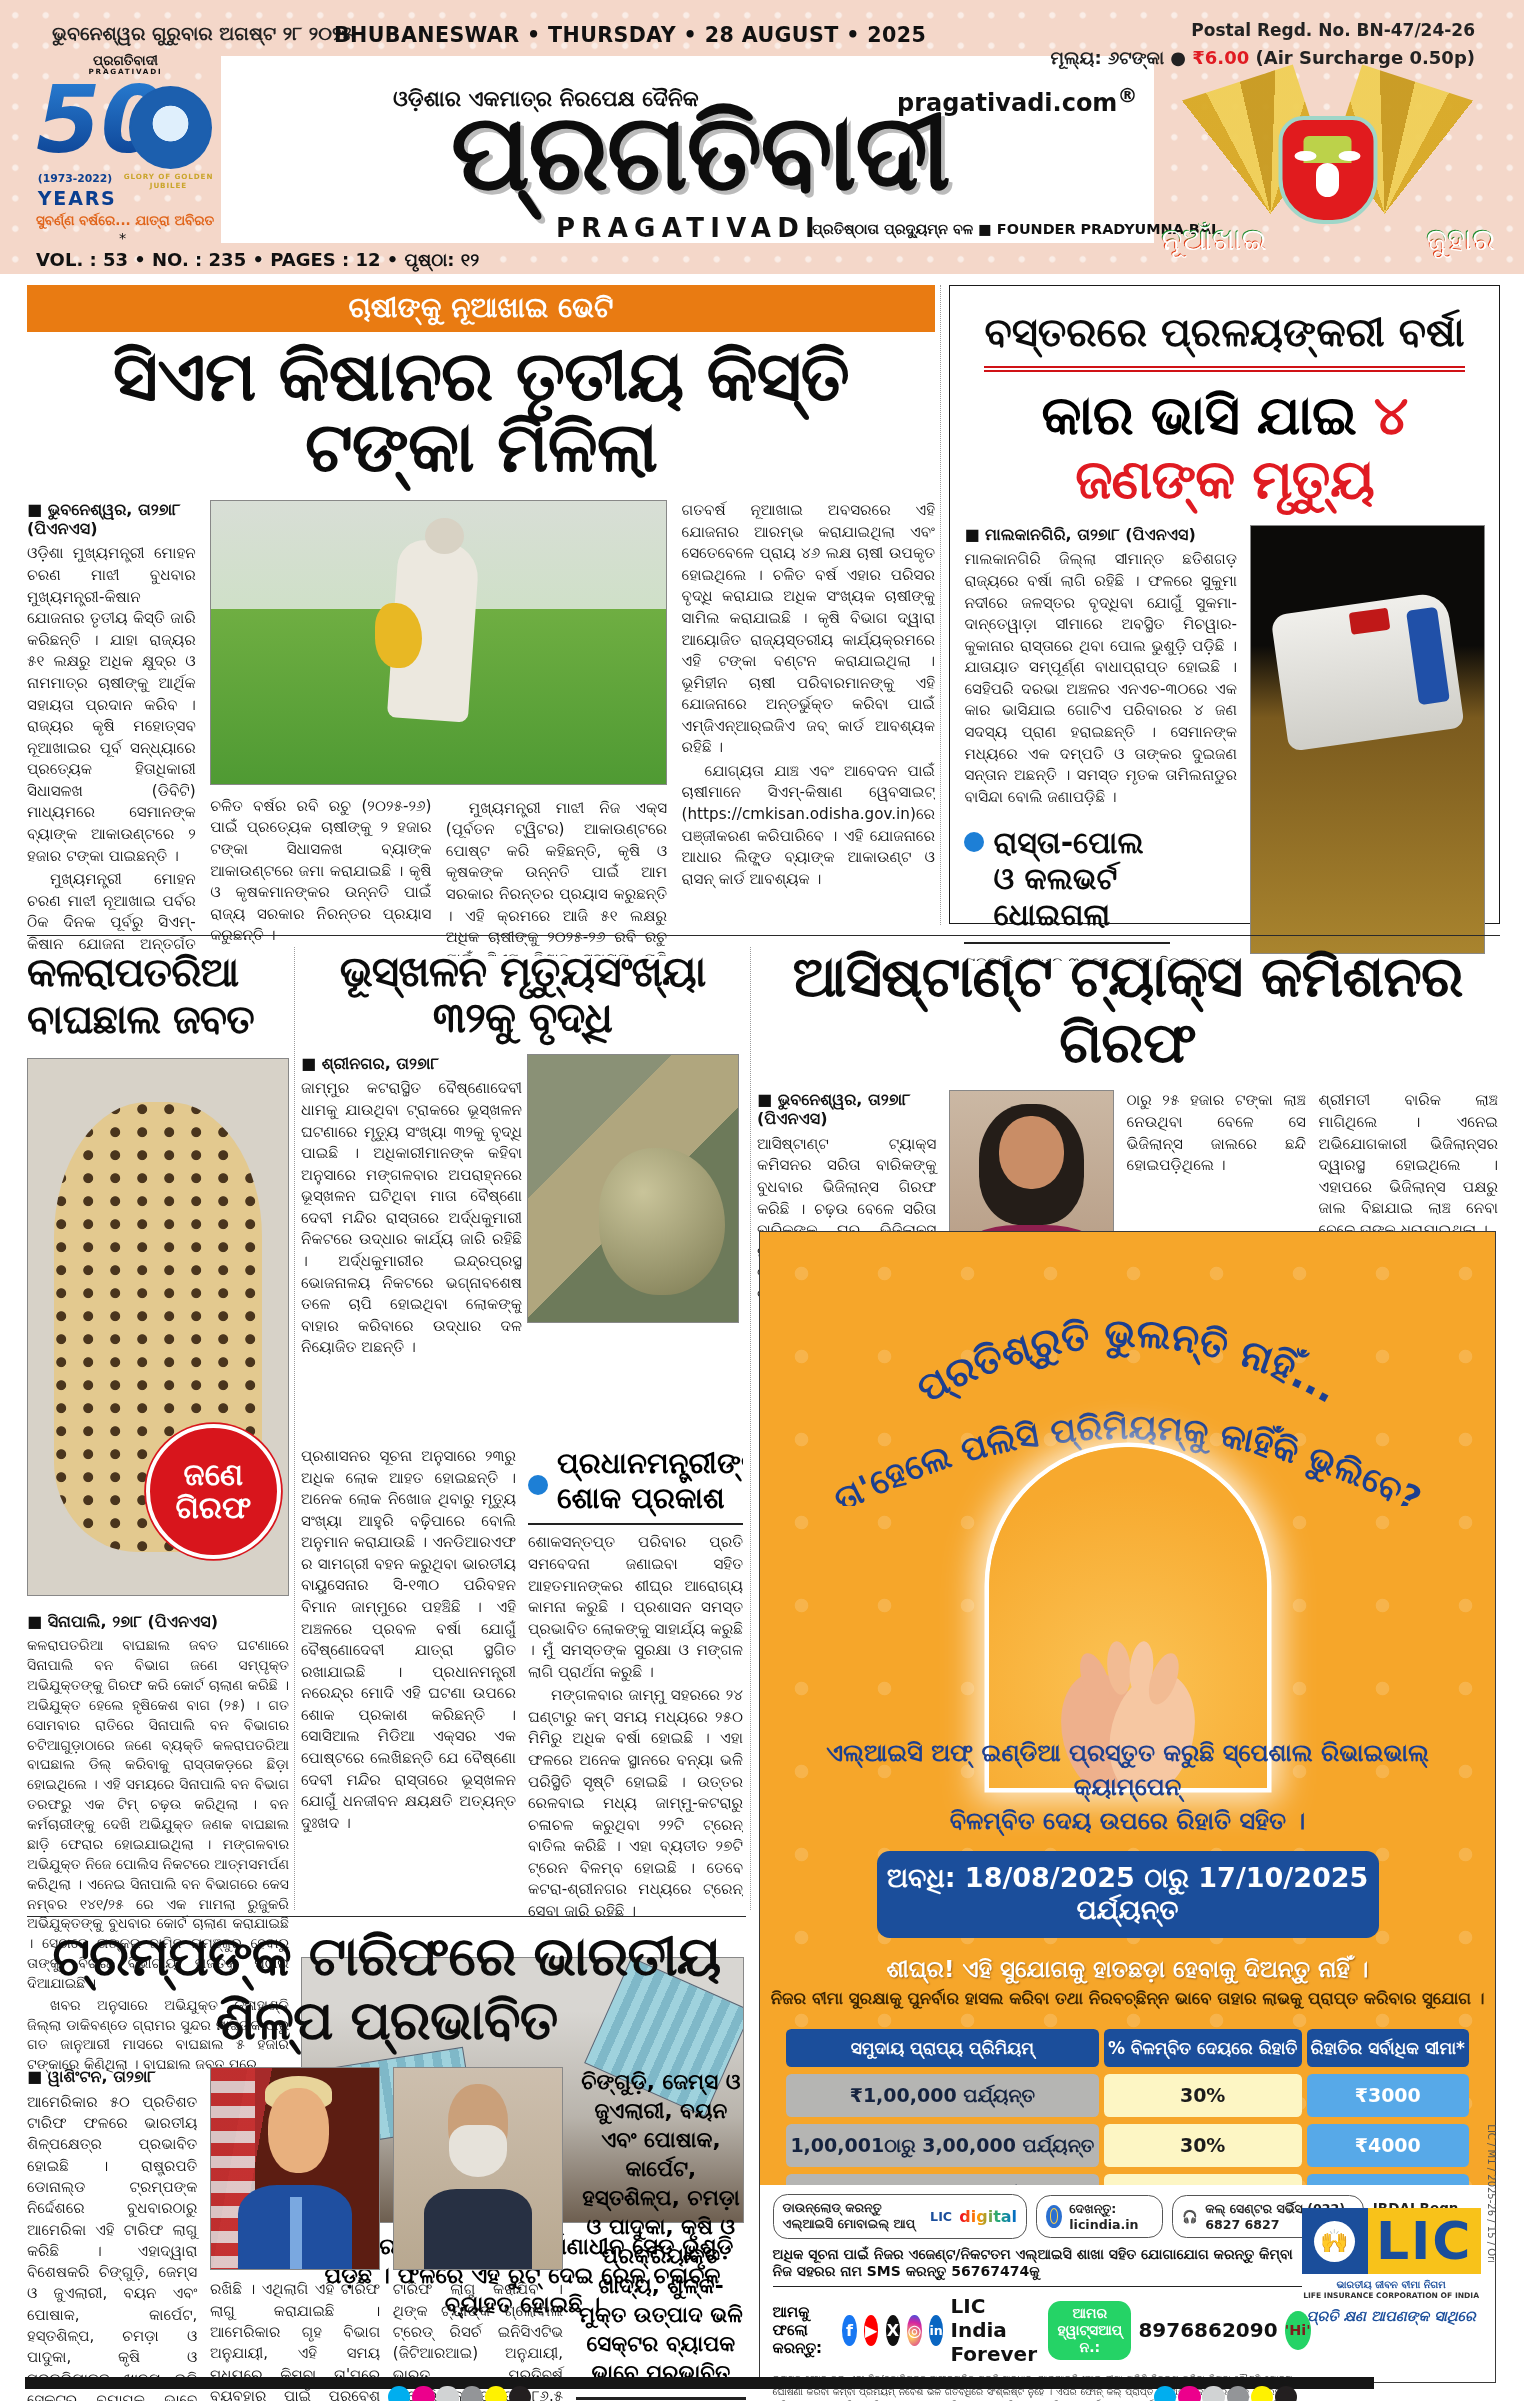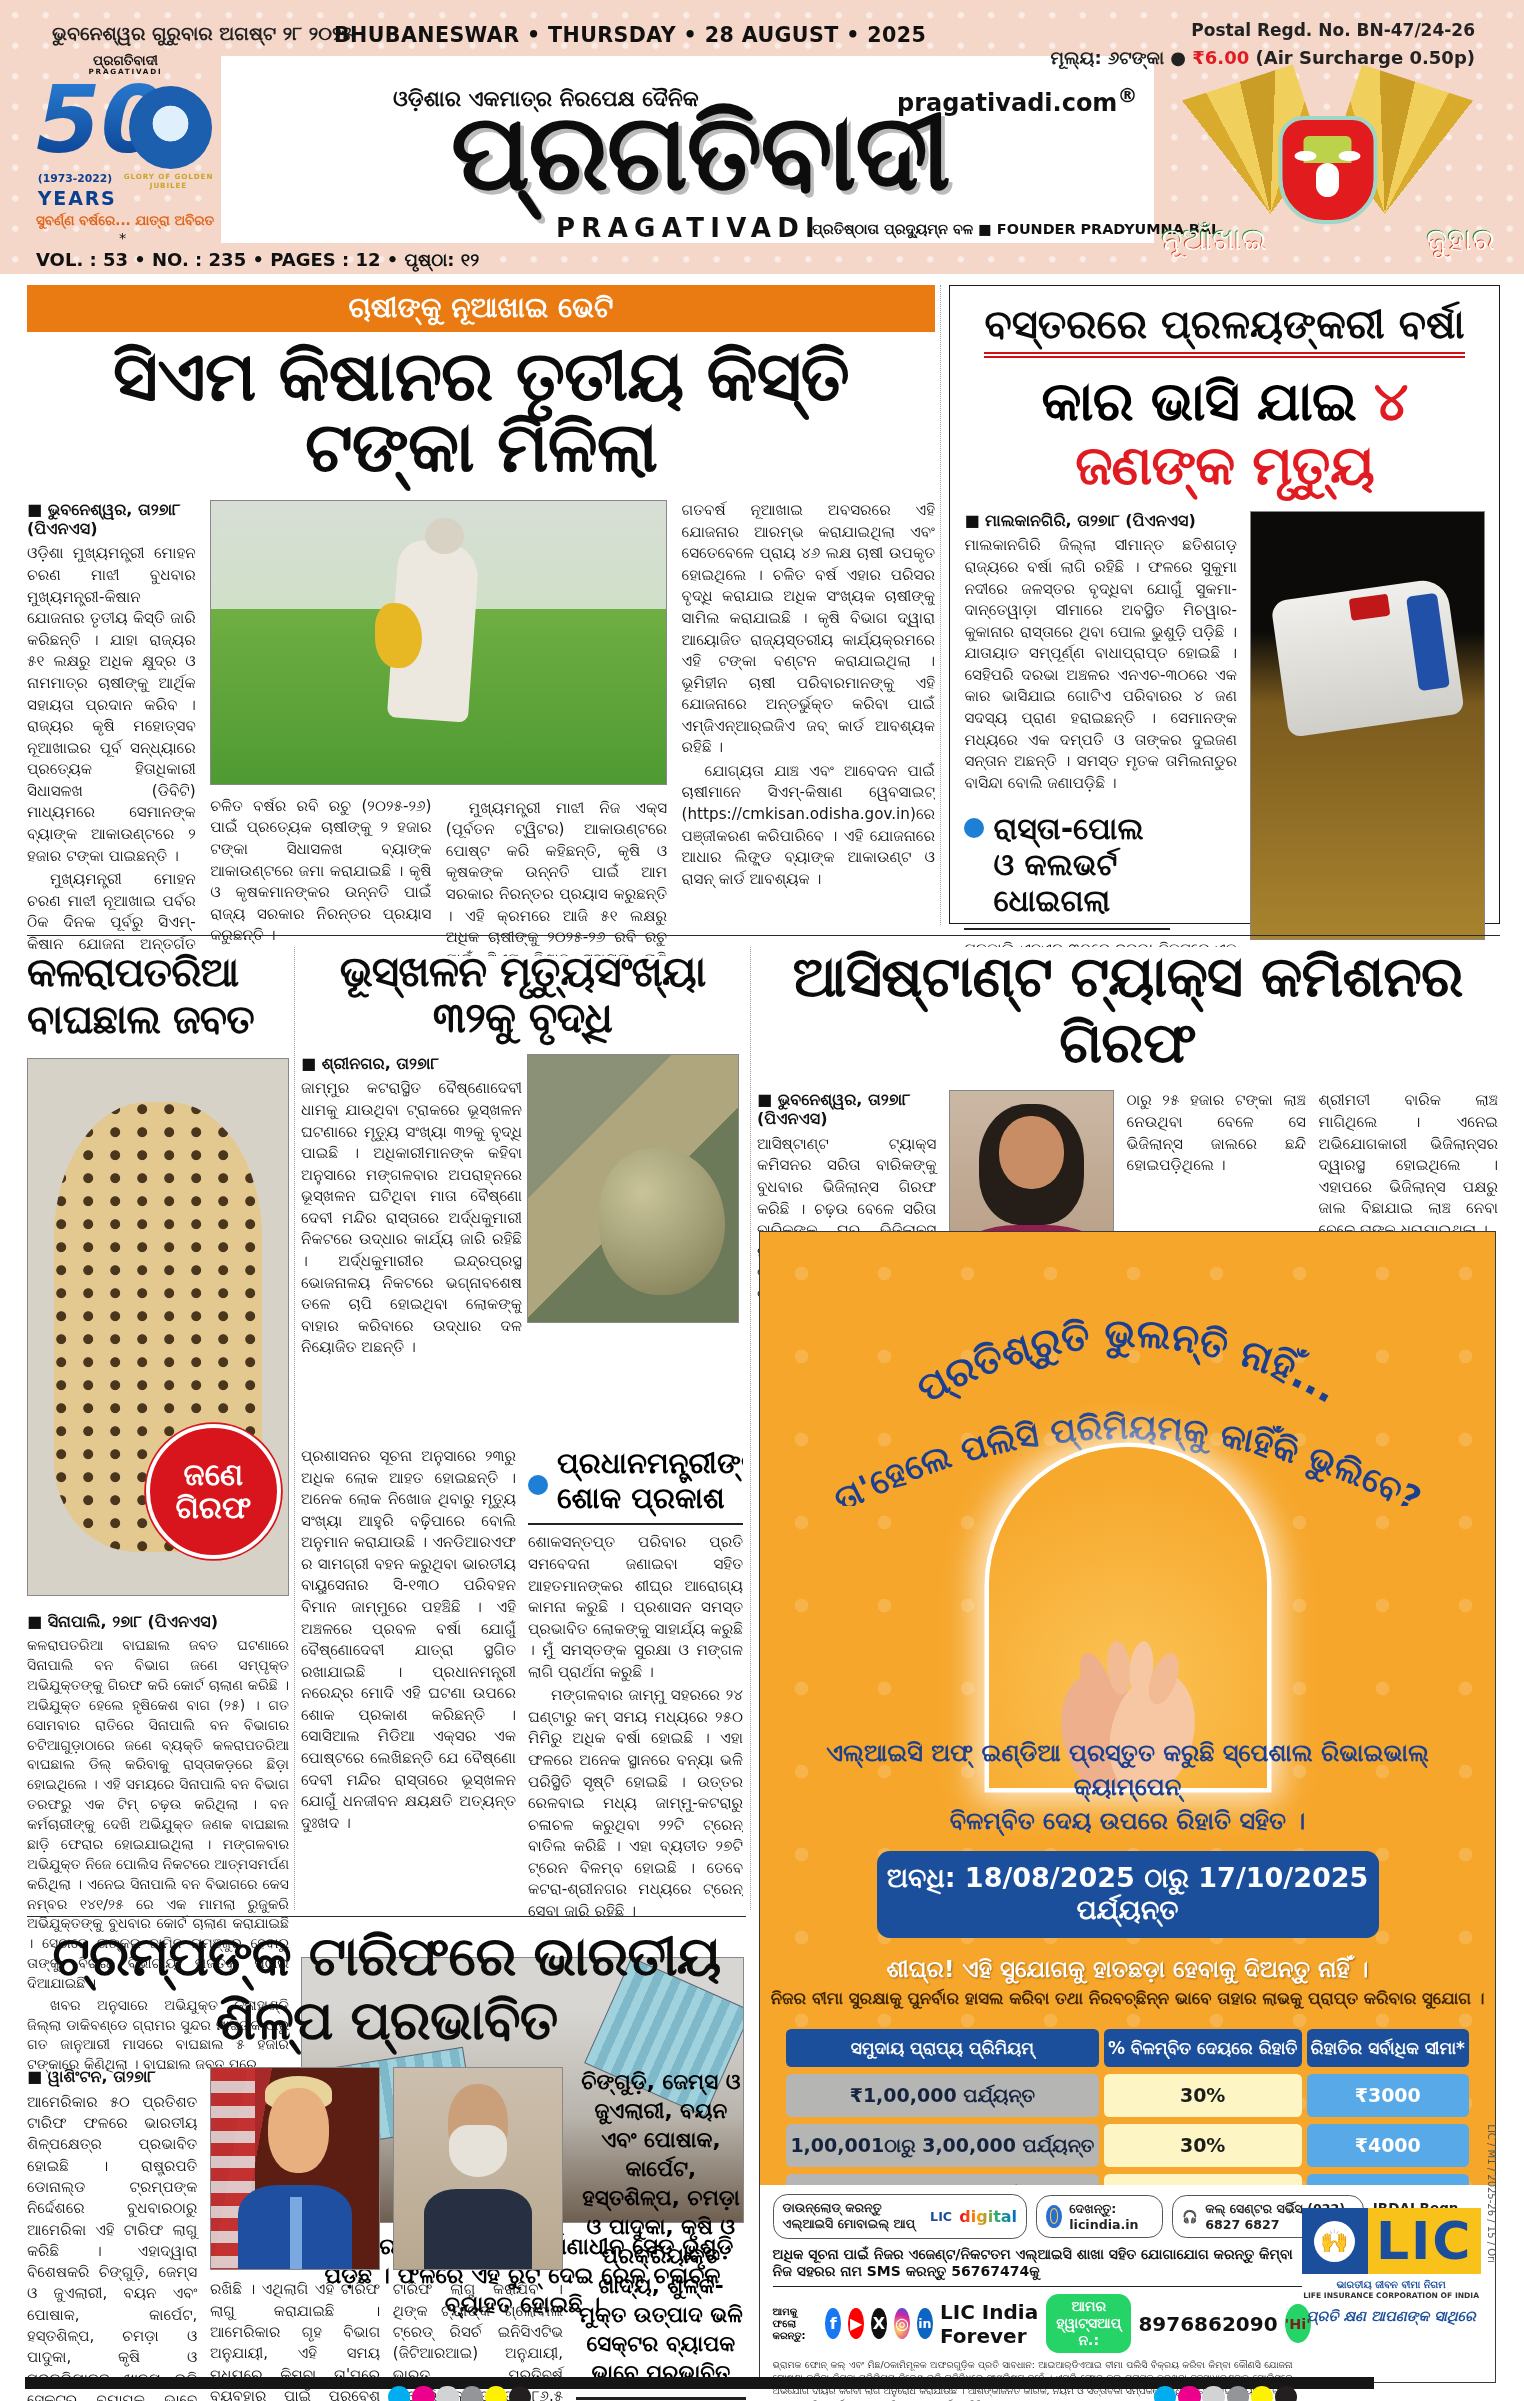--- a/index.html
+++ b/index.html
@@ -76,22 +76,22 @@
   .field { position:absolute; left:0; bottom:0; right:0; height:62%; background:linear-gradient(#6fae42,#4f9a33); }
   .farmer-fig { position:absolute; left:40%; top:14%; width:81px; height:179px; background:#ece8df; border-radius:27px 36px 9px 9px; transform:rotate(4deg); }
   .farmer-bag { position:absolute; left:36%; top:36%; width:47px; height:65px; background:#e8b824; border-radius:40% 60% 50% 50%; }
   .farmer-head { position:absolute; left:47%; top:6%; width:39px; height:36px; background:#d8d2c4; border-radius:50%; }
   .lead-mid-cols { display:flex; gap:14.4px; margin-top:10.8px; }
   .lead-mid-cols > div { width:222px; }
   .lead-c4 { flex:1; }
 
   
   .flood { position:absolute; left:949px; top:285px; width:551px; height:639px; border:1.8px solid #1a1a1a; padding:10.8px 14.4px; }
-  .flood-kicker { font-size:40px; font-weight:900; text-align:center; color:#0c0c0c; width:fit-content; margin:4px auto;
-    border-bottom:6.3px double #d01217; padding-bottom:4px; }
+  .flood-kicker { font-size:40px; font-weight:900; text-align:center; color:#0c0c0c; width:fit-content; margin:12px auto;
+    border-bottom:6.3px double #d01217; padding-bottom:10px; }
   .flood-head { font-size:54px; font-weight:900; text-align:center; margin-top:12.6px; letter-spacing:-0.9px; }
   .flood-head .red { color:#e01b22; }
   .flood-body { display:flex; gap:12.6px; margin-top:12.6px; height:436px; overflow:hidden; }
   .flood-text { flex:1; }
   .carpic { width:235px; height:429px; }
   .night { position:absolute; inset:0; background:linear-gradient(#0c0b09 28%, #7a5a1e 45%, #a9842e); }
   .car { position:absolute; left:12%; top:18%; width:76%; height:32%; background:linear-gradient(#f0efeb,#cfcec8); border-radius:16px 27px 12.6px 12.6px; transform:rotate(-8deg); }
   .car-stripe { position:absolute; right:6%; top:10%; width:18%; height:70%; background:#2050a8; border-radius:5.4px; }
   .car-tail { position:absolute; left:44%; top:6%; width:22%; height:16%; background:#c01818; border-radius:3.6px; }
   .pullq { margin:9px 0; padding:7.2px 0 9px; border-bottom:2.7px solid #222; width:206px; }
@@ -183,21 +183,21 @@
   .ad-table td.c3 { background:#57a9e8; color:#fff; }
   .ad-white { position:relative; width:100%; height:194px; background:#fff; padding:9px 12.6px 0; }
   .ad-pills { display:flex; gap:9px; align-items:center; }
   .pill { border:1.8px solid #555; border-radius:14.4px; padding:5.4px 9px; display:flex; gap:7.2px; align-items:center; font-size:12.6px; font-weight:900; color:#222; }
   .digital { font-weight:900; font-size:16px; background:linear-gradient(90deg,#e02,#f90,#2a7,#06c); -webkit-background-clip:text; background-clip:text; color:transparent; }
   .globe { width:23px; height:23px; border-radius:50%; background:#2a6fd0; position:relative; }
   .globe:after{ content:""; position:absolute; inset:3.6px; border:1.8px solid #ffd24a; border-radius:50%; }
   .irdai { font-size:13.5px; font-weight:900; color:#222; line-height:1.2; }
   .sms-line { margin-top:7.2px; font-size:14px; font-weight:bold; color:#111; border-bottom:1.8px solid #222; padding-bottom:6.3px; width:529px; }
   .follow-row { margin-top:7.2px; display:flex; align-items:center; gap:7.2px; width:538px; }
-  .follow-label { font-size:10px; font-weight:900; }
+  .follow-label { font-size:15px; font-weight:900; }
   .sicon { width:30.5px; height:30.5px; border-radius:50%; color:#fff; font-size:16px; font-weight:900; display:flex; align-items:center; justify-content:center; }
   .fb{ background:#1877f2; } .yt{ background:#f00; } .xx{ background:#111; } .ig{ background:radial-gradient(circle at 30% 70%, #fd5, #d6249f 60%, #285AEB); } .li{ background:#0a66c2; font-size:12.6px; }
   .licforever { font-size:20px; font-weight:bold; color:#111; }
   .wa { background:#25d366; color:#fff; font-size:14px; font-weight:900; border-radius:12.6px; padding:3.6px 9px; text-align:center; }
   .wa-num { font-size:20px; font-weight:900; color:#111; }
   .hi { width:39px; height:39px; border-radius:50%; background:#25d366; color:#7f1d1d; font-weight:900; font-size:14.4px; display:flex; align-items:center; justify-content:center; }
   .disclaimer { margin-top:5.4px; width:520px; font-size:9.4px; color:#222; line-height:1.4; text-align:justify; }
   .liclogo { position:absolute; right:14.4px; top:23px; width:179px; text-align:center; }
   .licsquares { display:flex; height:66px; }
   .lsq1 { width:66px; background:#1b4e9b; display:flex; align-items:center; justify-content:center; }

